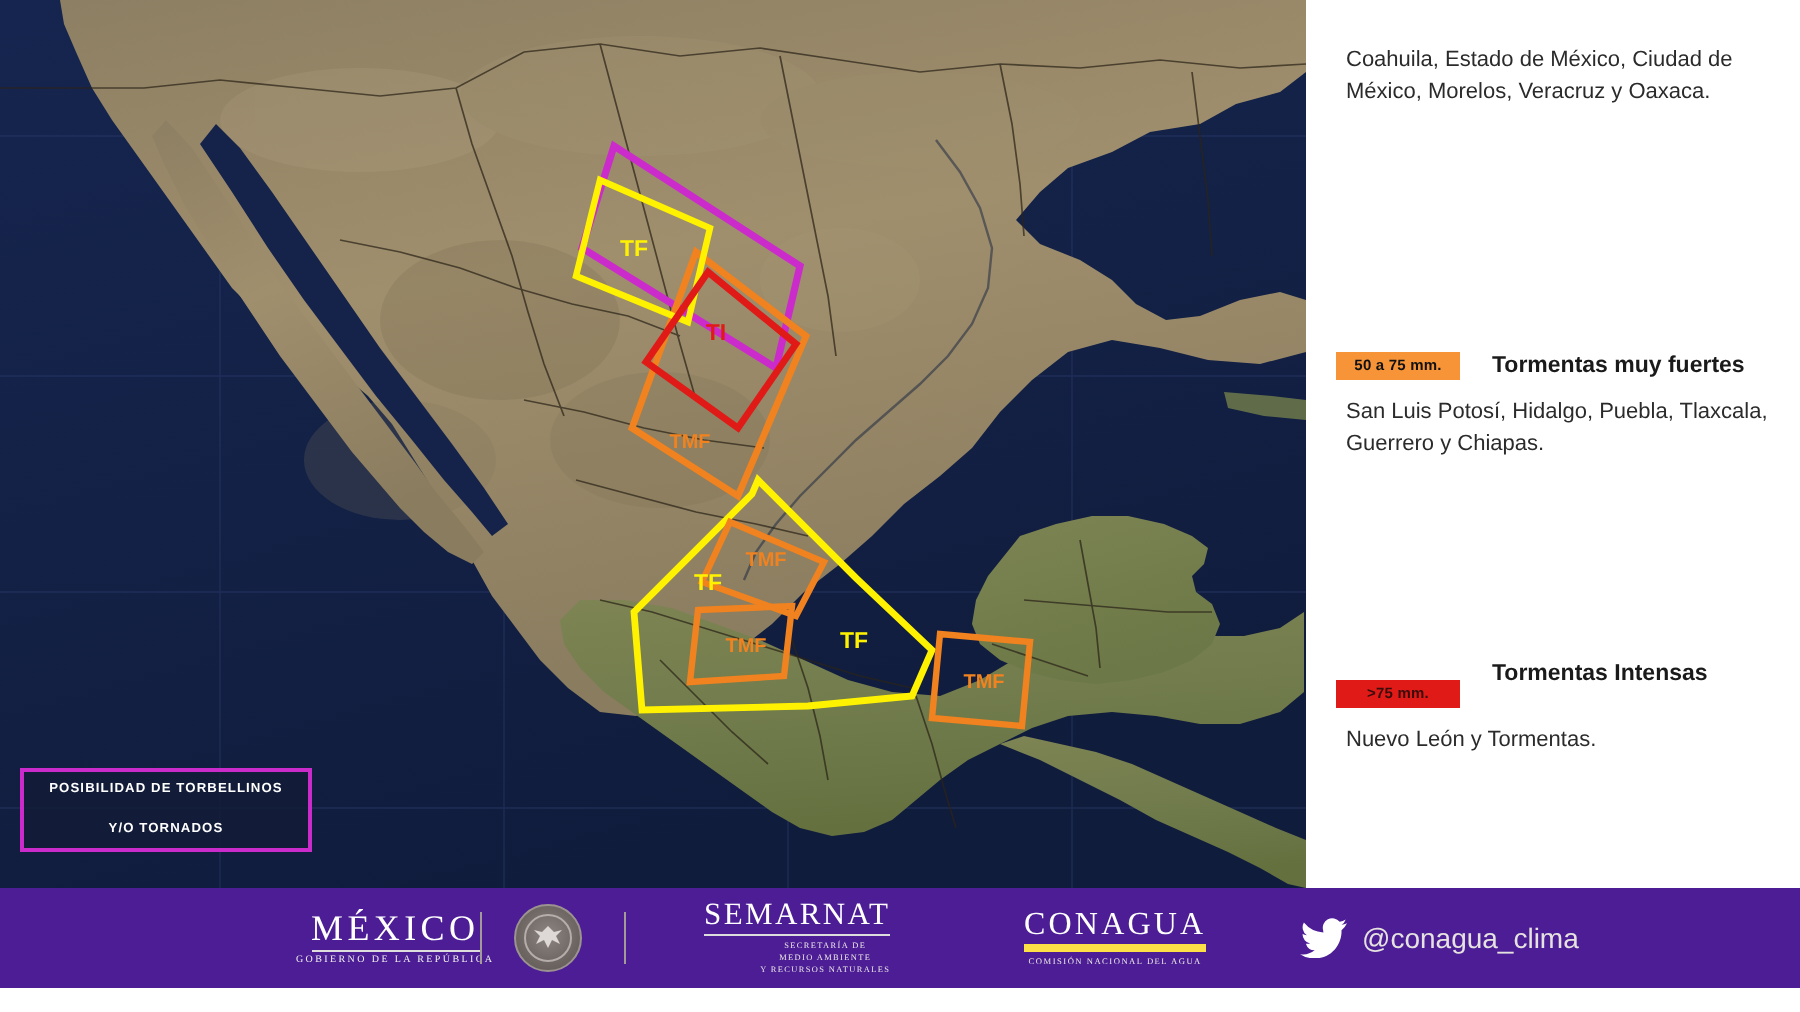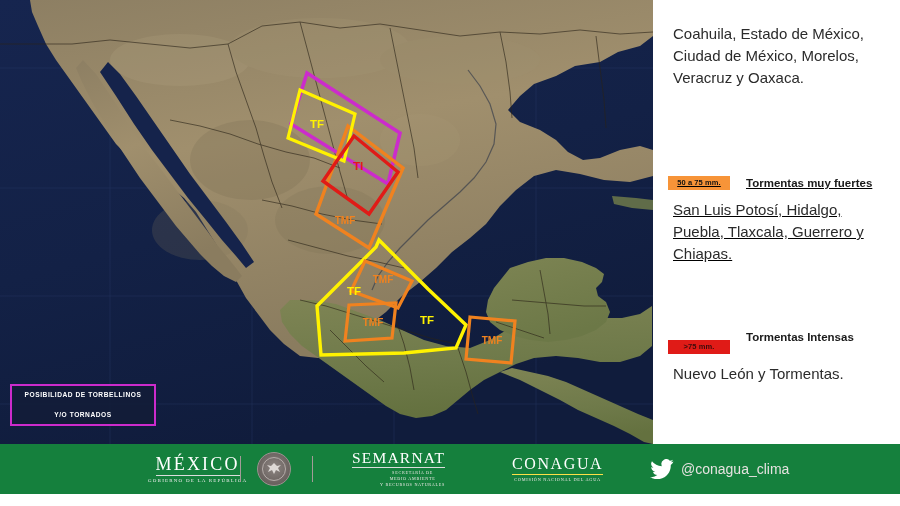--- a/index.html
+++ b/index.html
@@ -42,21 +42,21 @@
   }
   .swatch.red-sw { color: #3a0c0c; margin-top: 20px; }
   .legend-title {
     font-size: 11.5px;
     font-weight: bold;
     color: #1a1a1a;
     margin-left: 16px;
     white-space: nowrap;
   }
   .legend-body {
-    font-size: 15px;
+    font-size: 11px;
     color: #2b2b2b;
     line-height: 1.45;
     padding: 9px 14px 0 20px;
   }
 
   
   #tornado-box {
     position: absolute; left: 10px; top: 384px;
     width: 146px; height: 42px;
     border: 2.5px solid #cc2bcc;
@@ -69,21 +69,21 @@
     font-weight: bold;
     letter-spacing: 0.55px;
     line-height: 1.5;
     text-align: center;
     display: block;
   }
 
   
   #footer {
     position: absolute; left: 0; top: 444px; width: 900px; height: 60px;
-    background: #15803d;
+    background: #4c1d95;
   }
   #footer-white {
     position: absolute; left: 0; top: 494px; width: 900px; height: 12px;
     background: #ffffff;
   }
   .logo { position: absolute; top: 0; height: 50px; display: flex; align-items: center; }
 
   .mx-logo { left: 148px; flex-direction: column; justify-content: center; align-items: center; }
   .mx-logo .mx-main {
     font-family: "Liberation Serif", serif;
@@ -121,21 +121,21 @@
   .semarnat .s-sub {
     font-family: "Liberation Serif", serif;
     font-size: 4.2px; color: #ece8e6; letter-spacing: 0.7px; margin-top: 2px;
     text-align: center; line-height: 1.45;
   }
 
   .conagua { left: 512px; flex-direction: column; justify-content: center; align-items: center; }
   .conagua .c-main {
     font-family: "Liberation Serif", serif;
     font-size: 16px; color: #fff; letter-spacing: 1.6px; line-height: 1.05;
-    border-bottom: 1px solid #fde047; padding-bottom: 1px;
+    border-bottom: 4px solid #fde047; padding-bottom: 1px;
   }
   .conagua .c-sub {
     font-family: "Liberation Serif", serif;
     font-size: 4.3px; color: #ece8e6; letter-spacing: 0.75px; margin-top: 2px;
   }
 
   .twitter { left: 650px; gap: 7px; }
   .tw-handle { font-size: 14px; color: #e6e2e0; }
 </style>
 </head>
@@ -285,21 +285,21 @@
       </span>
     </div>
   </div>
 
   <div id="legend-panel">
 
     <div class="legend-block" style="top:14px;">
       <div class="legend-body">Coahuila, Estado de México, Ciudad de México, Morelos, Veracruz y Oaxaca.</div>
     </div>
 
-    <div class="legend-block" style="top:176px;text-decoration:underline;">
+    <div class="legend-block" style="top:176px;">
       <div class="legend-head">
         <span class="swatch" style="background:#f79438;">50 a 75 mm.</span>
         <span class="legend-title">Tormentas muy fuertes</span>
       </div>
       <div class="legend-body">San Luis Potosí, Hidalgo, Puebla, Tlaxcala, Guerrero y Chiapas.</div>
     </div>
 
     <div class="legend-block" style="top:320px;">
       <div class="legend-head">
         <span class="swatch red-sw" style="background:#e01b17;">&gt;75 mm.</span>

